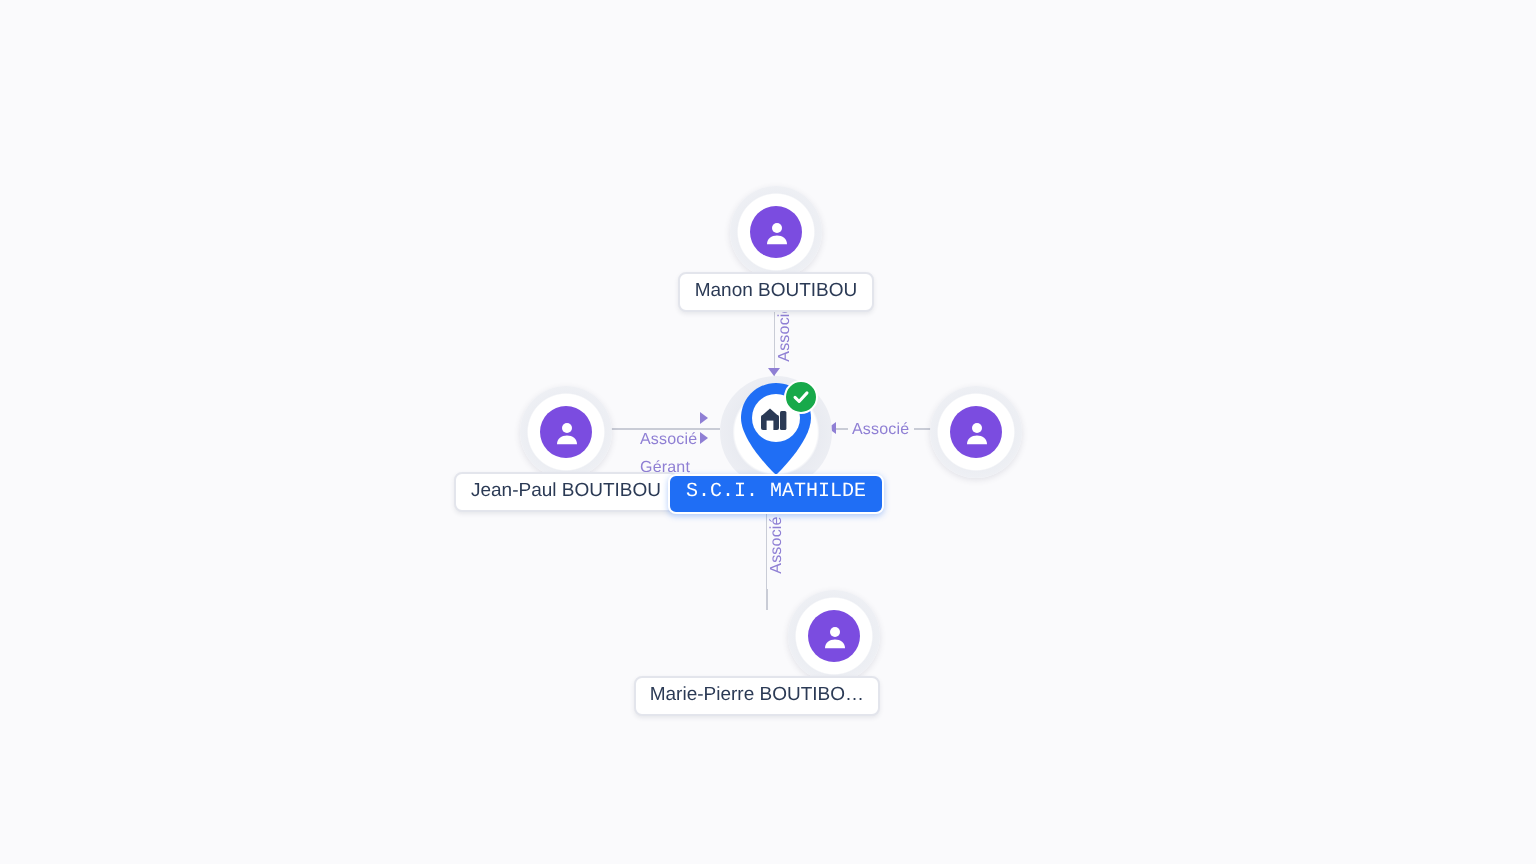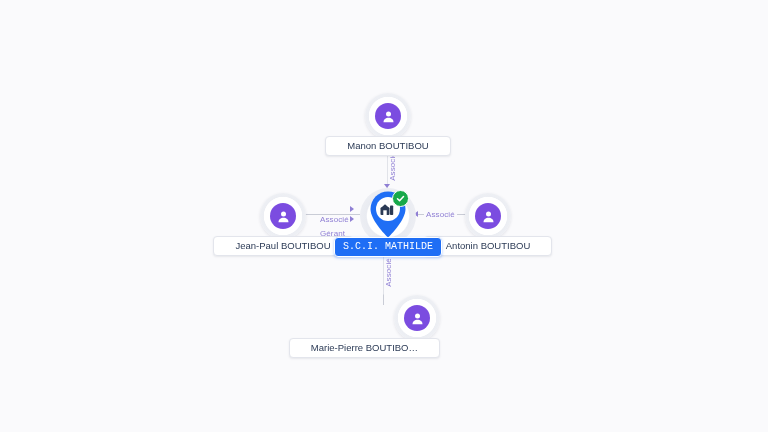--- a/index.html
+++ b/index.html
@@ -79,21 +79,21 @@
     align-items: center;
     justify-content: center;
   }
   .avatar svg { display: block; }
 
   .name-pill {
     margin-top: -3px;
     background: #ffffff;
     border: 1px solid #e3e5ec;
     border-radius: 4px;
-    padding: 3px 21px 4px;
+    padding: 3px 7px 4px;
     font-size: 9.5px;
     color: #2b3a55;
     white-space: nowrap;
     box-shadow: 0 1px 2px rgba(60,64,90,.10);
     position: relative;
     z-index: 5;
   }
 
   
   .company {
@@ -194,21 +194,20 @@
 
   <div class="node" style="left:438px; top:193px; width:100px;">
     <div class="halo">
       <div class="avatar">
         <svg width="15" height="15" viewBox="0 0 24 24" fill="#ffffff">
           <circle cx="12" cy="8" r="4"></circle>
           <path d="M4 21c0-4.4 3.6-7 8-7s8 2.6 8 7z"></path>
         </svg>
       </div>
     </div>
-    <div class="name-pill">Antonin BOUTIBOU</div>
   </div>
 
   <div class="node" style="left:322px; top:295px; width:118px;align-items:flex-end;">
     <div class="halo">
       <div class="avatar">
         <svg width="15" height="15" viewBox="0 0 24 24" fill="#ffffff">
           <circle cx="12" cy="8" r="4"></circle>
           <path d="M4 21c0-4.4 3.6-7 8-7s8 2.6 8 7z"></path>
         </svg>
       </div>

